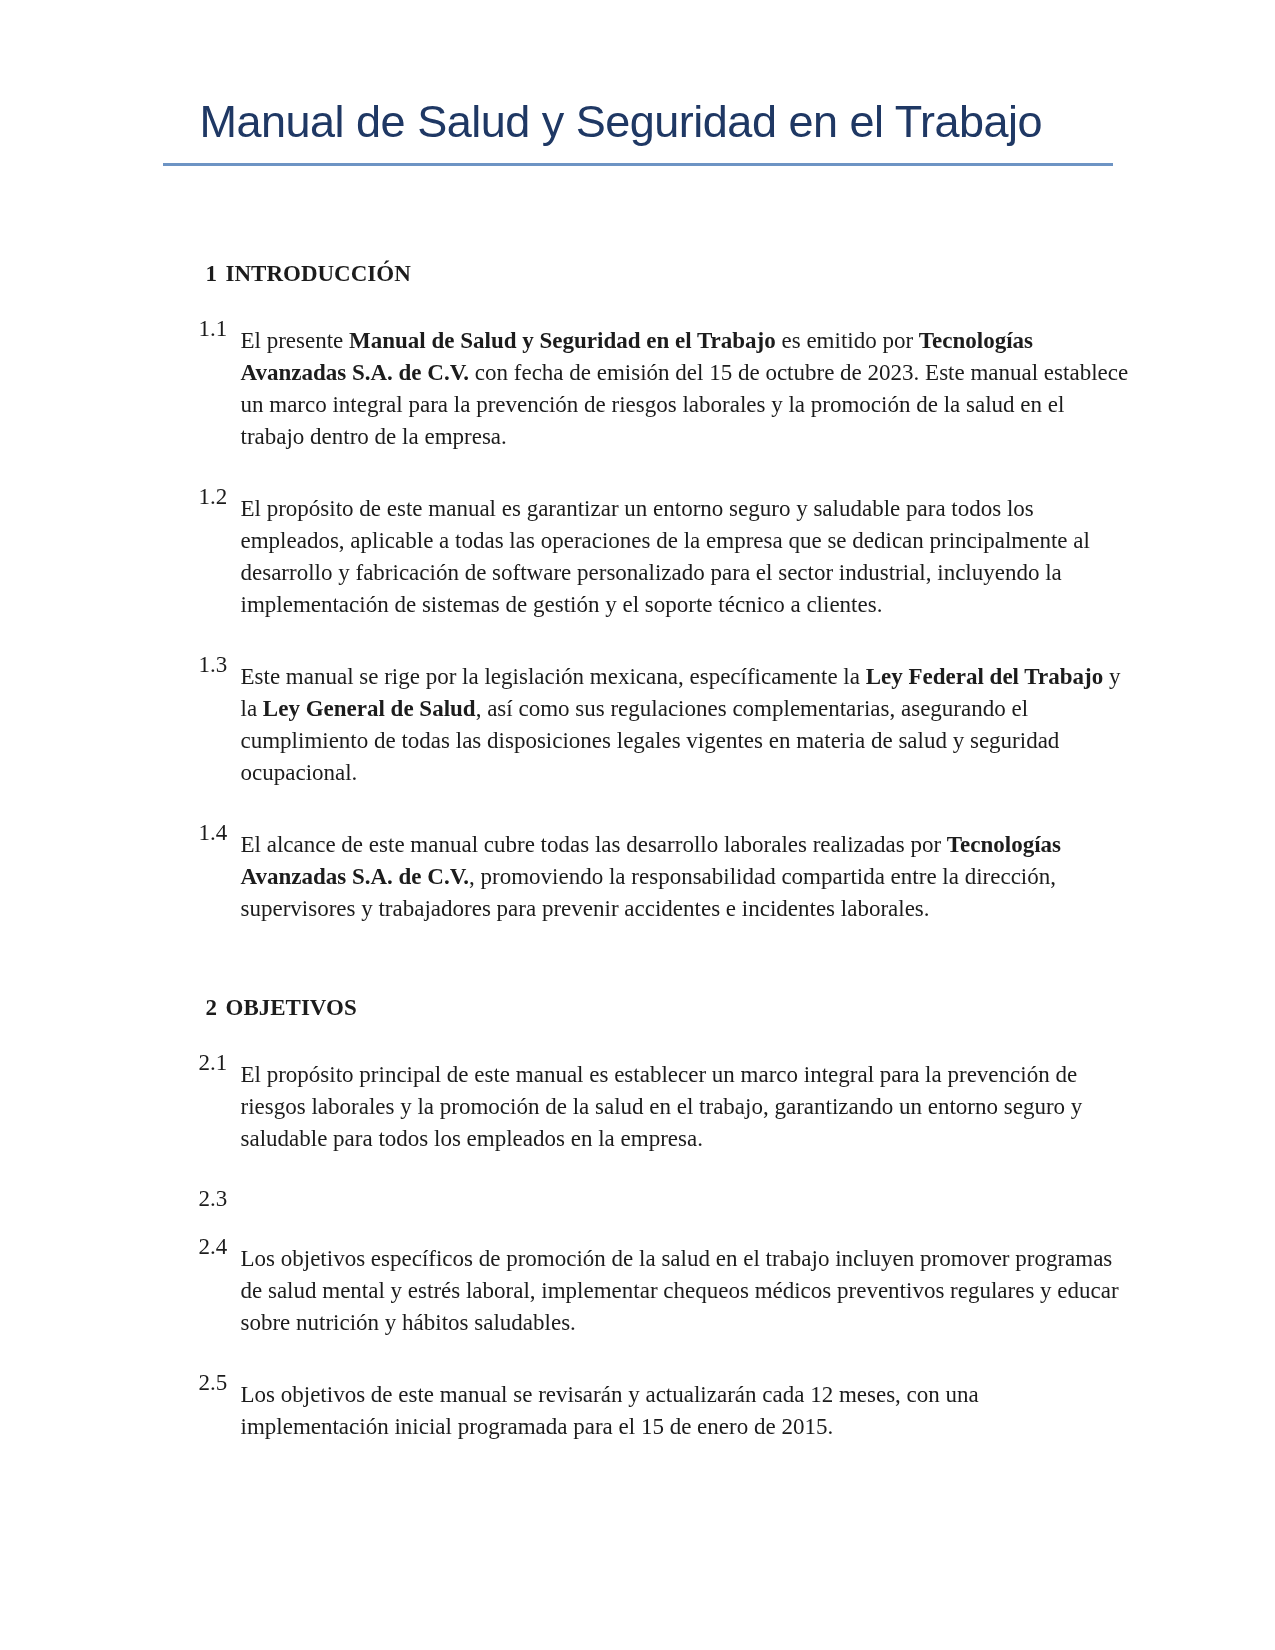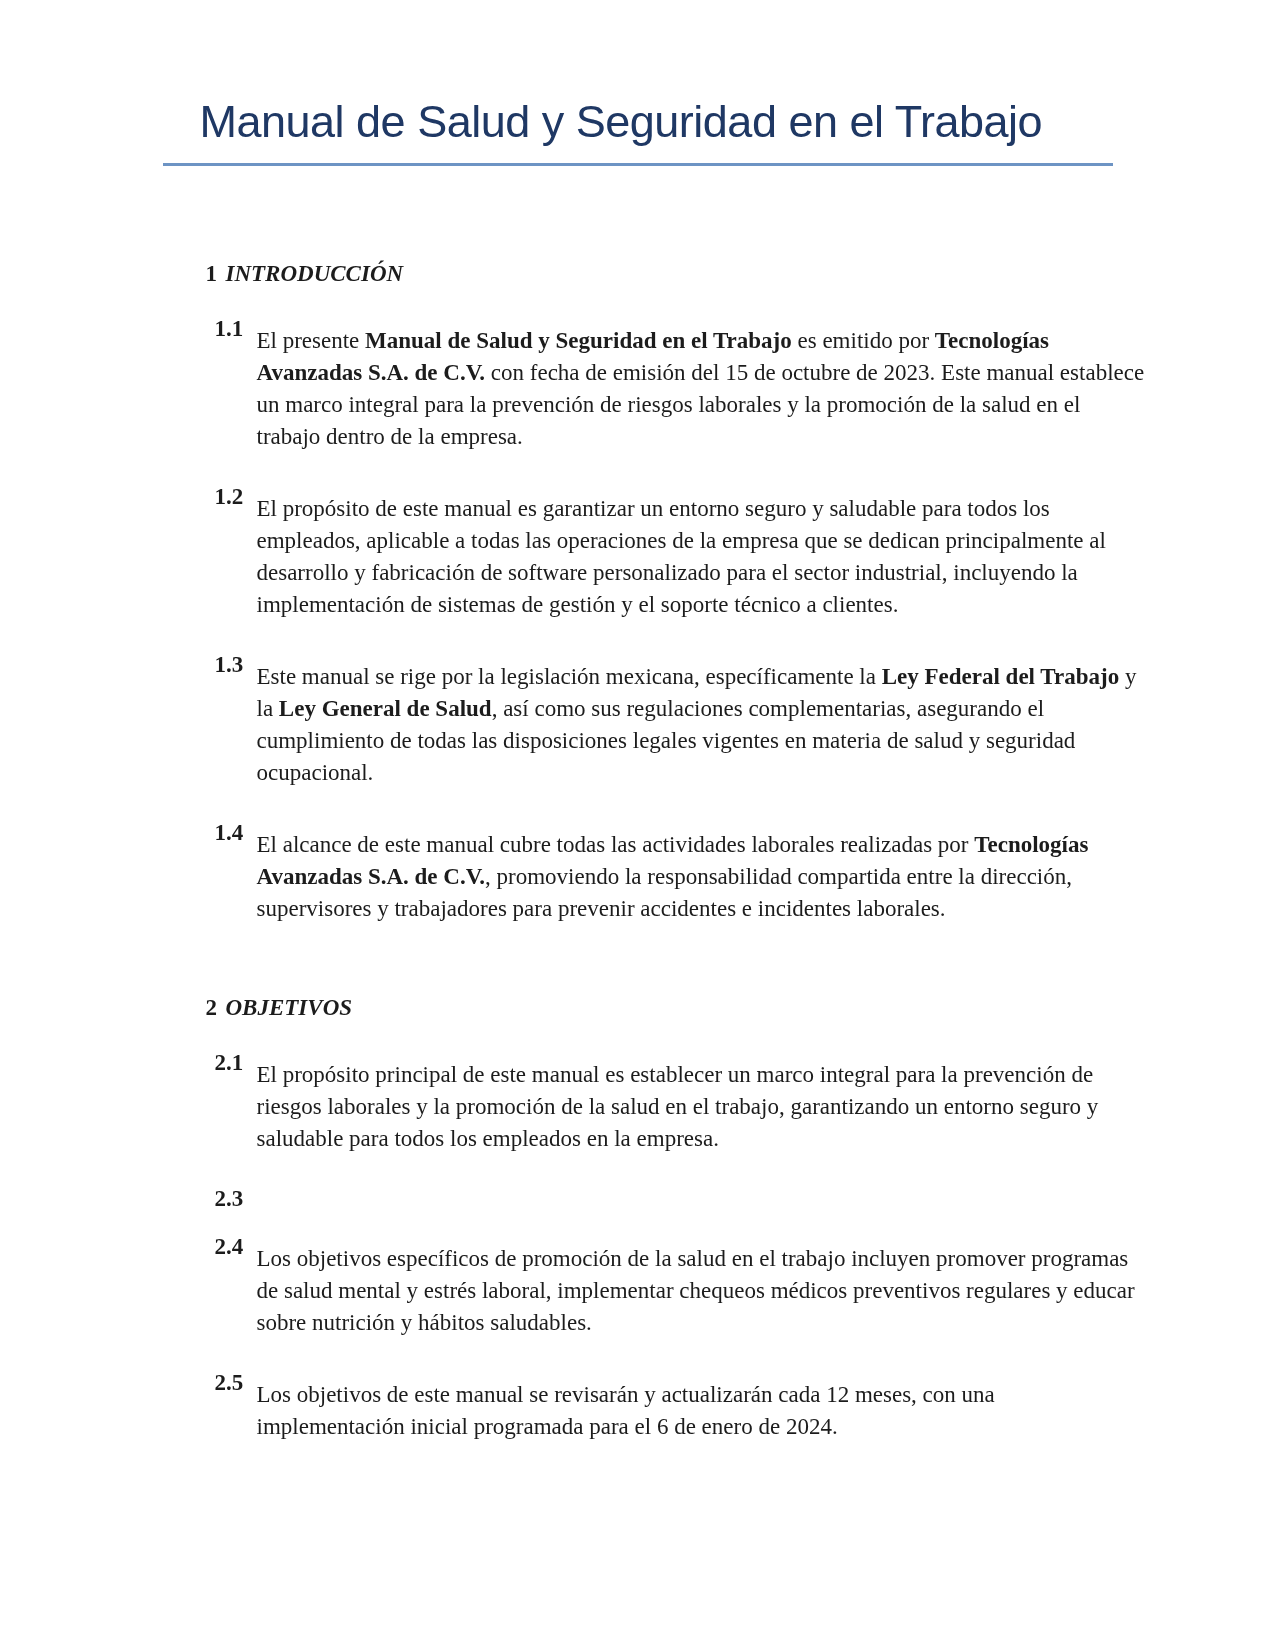--- a/index.html
+++ b/index.html
@@ -38,29 +38,29 @@
   .section + .section { margin-top: 55px; }
 
   .section-heading {
     display: flex;
     font-weight: bold;
     font-size: 23px;
     line-height: 32px;
     margin: 0 0 23px 0;
   }
   .sec-num   { flex: none; margin-left: 43px; width: 20px; }
-  .sec-title { flex: none; font-style: italic; }
+  .sec-title { flex: none; }
 
   .item {
     display: flex;
     font-size: 23px;
     line-height: 32px;
     margin-bottom: 16px;
   }
-  .item-num  { flex: none; margin-left: 52px; width: 30px; font-weight: bold; }
+  .item-num  { flex: none; margin-left: 36px; width: 30px; }
   .item-text { flex: none; width: 892px; margin: 12px; text-align: left; }
   .item-text b { font-weight: bold; }
 </style>
 </head>
 <body>
 
 <div class="page" style="color: rgb(28, 28, 28);">
   <h1 class="doc-title" style="color: rgb(31, 56, 100);">Manual de Salud y Seguridad en el Trabajo</h1>
   <div class="title-rule" style="background: rgb(109, 148, 196);"></div>
   <div class="sections" id="sections">
@@ -76,38 +76,38 @@
         <div class="item">
           <span class="item-num">1.2</span>
           <p class="item-text"><span>El propósito de este manual es garantizar un entorno seguro y saludable para todos los empleados, aplicable a todas las operaciones de la empresa que se dedican principalmente al desarrollo y fabricación de software personalizado para el sector industrial, incluyendo la implementación de sistemas de gestión y el soporte técnico a clientes.</span></p>
         </div>
         <div class="item">
           <span class="item-num">1.3</span>
           <p class="item-text"><span>Este manual se rige por la legislación mexicana, específicamente la </span><b>Ley Federal del Trabajo</b><span> y la </span><b>Ley General de Salud</b><span>, así como sus regulaciones complementarias, asegurando el cumplimiento de todas las disposiciones legales vigentes en materia de salud y seguridad ocupacional.</span></p>
         </div>
         <div class="item">
           <span class="item-num">1.4</span>
-          <p class="item-text"><span>El alcance de este manual cubre todas las actividades laborales realizadas por </span><b>Tecnologías Avanzadas S.A. de C.V.</b><span>, promoviendo la responsabilidad compartida entre la dirección, supervisores y trabajadores para prevenir accidentes e incidentes laborales.</span></p>
+          <p class="item-text"><span>El alcance de este manual cubre todas las desarrollo laborales realizadas por </span><b>Tecnologías Avanzadas S.A. de C.V.</b><span>, promoviendo la responsabilidad compartida entre la dirección, supervisores y trabajadores para prevenir accidentes e incidentes laborales.</span></p>
         </div>
       </div>
       <div class="section">
         <div class="section-heading">
           <span class="sec-num">2</span>
           <span class="sec-title">OBJETIVOS</span>
         </div>
         <div class="item">
           <span class="item-num">2.1</span>
           <p class="item-text"><span>El propósito principal de este manual es establecer un marco integral para la prevención de riesgos laborales y la promoción de la salud en el trabajo, garantizando un entorno seguro y saludable para todos los empleados en la empresa.</span></p>
         </div>
         <div class="item">
           <span class="item-num">2.3</span>
         </div>
         <div class="item">
           <span class="item-num">2.4</span>
           <p class="item-text"><span>Los objetivos específicos de promoción de la salud en el trabajo incluyen promover programas de salud mental y estrés laboral, implementar chequeos médicos preventivos regulares y educar sobre nutrición y hábitos saludables.</span></p>
         </div>
         <div class="item">
           <span class="item-num">2.5</span>
-          <p class="item-text"><span>Los objetivos de este manual se revisarán y actualizarán cada 12 meses, con una implementación inicial programada para el 6 de enero de 2024.</span></p>
+          <p class="item-text"><span>Los objetivos de este manual se revisarán y actualizarán cada 12 meses, con una implementación inicial programada para el 15 de enero de 2015.</span></p>
         </div>
       </div>
     </div>
 </div>
 
 </body></html>

